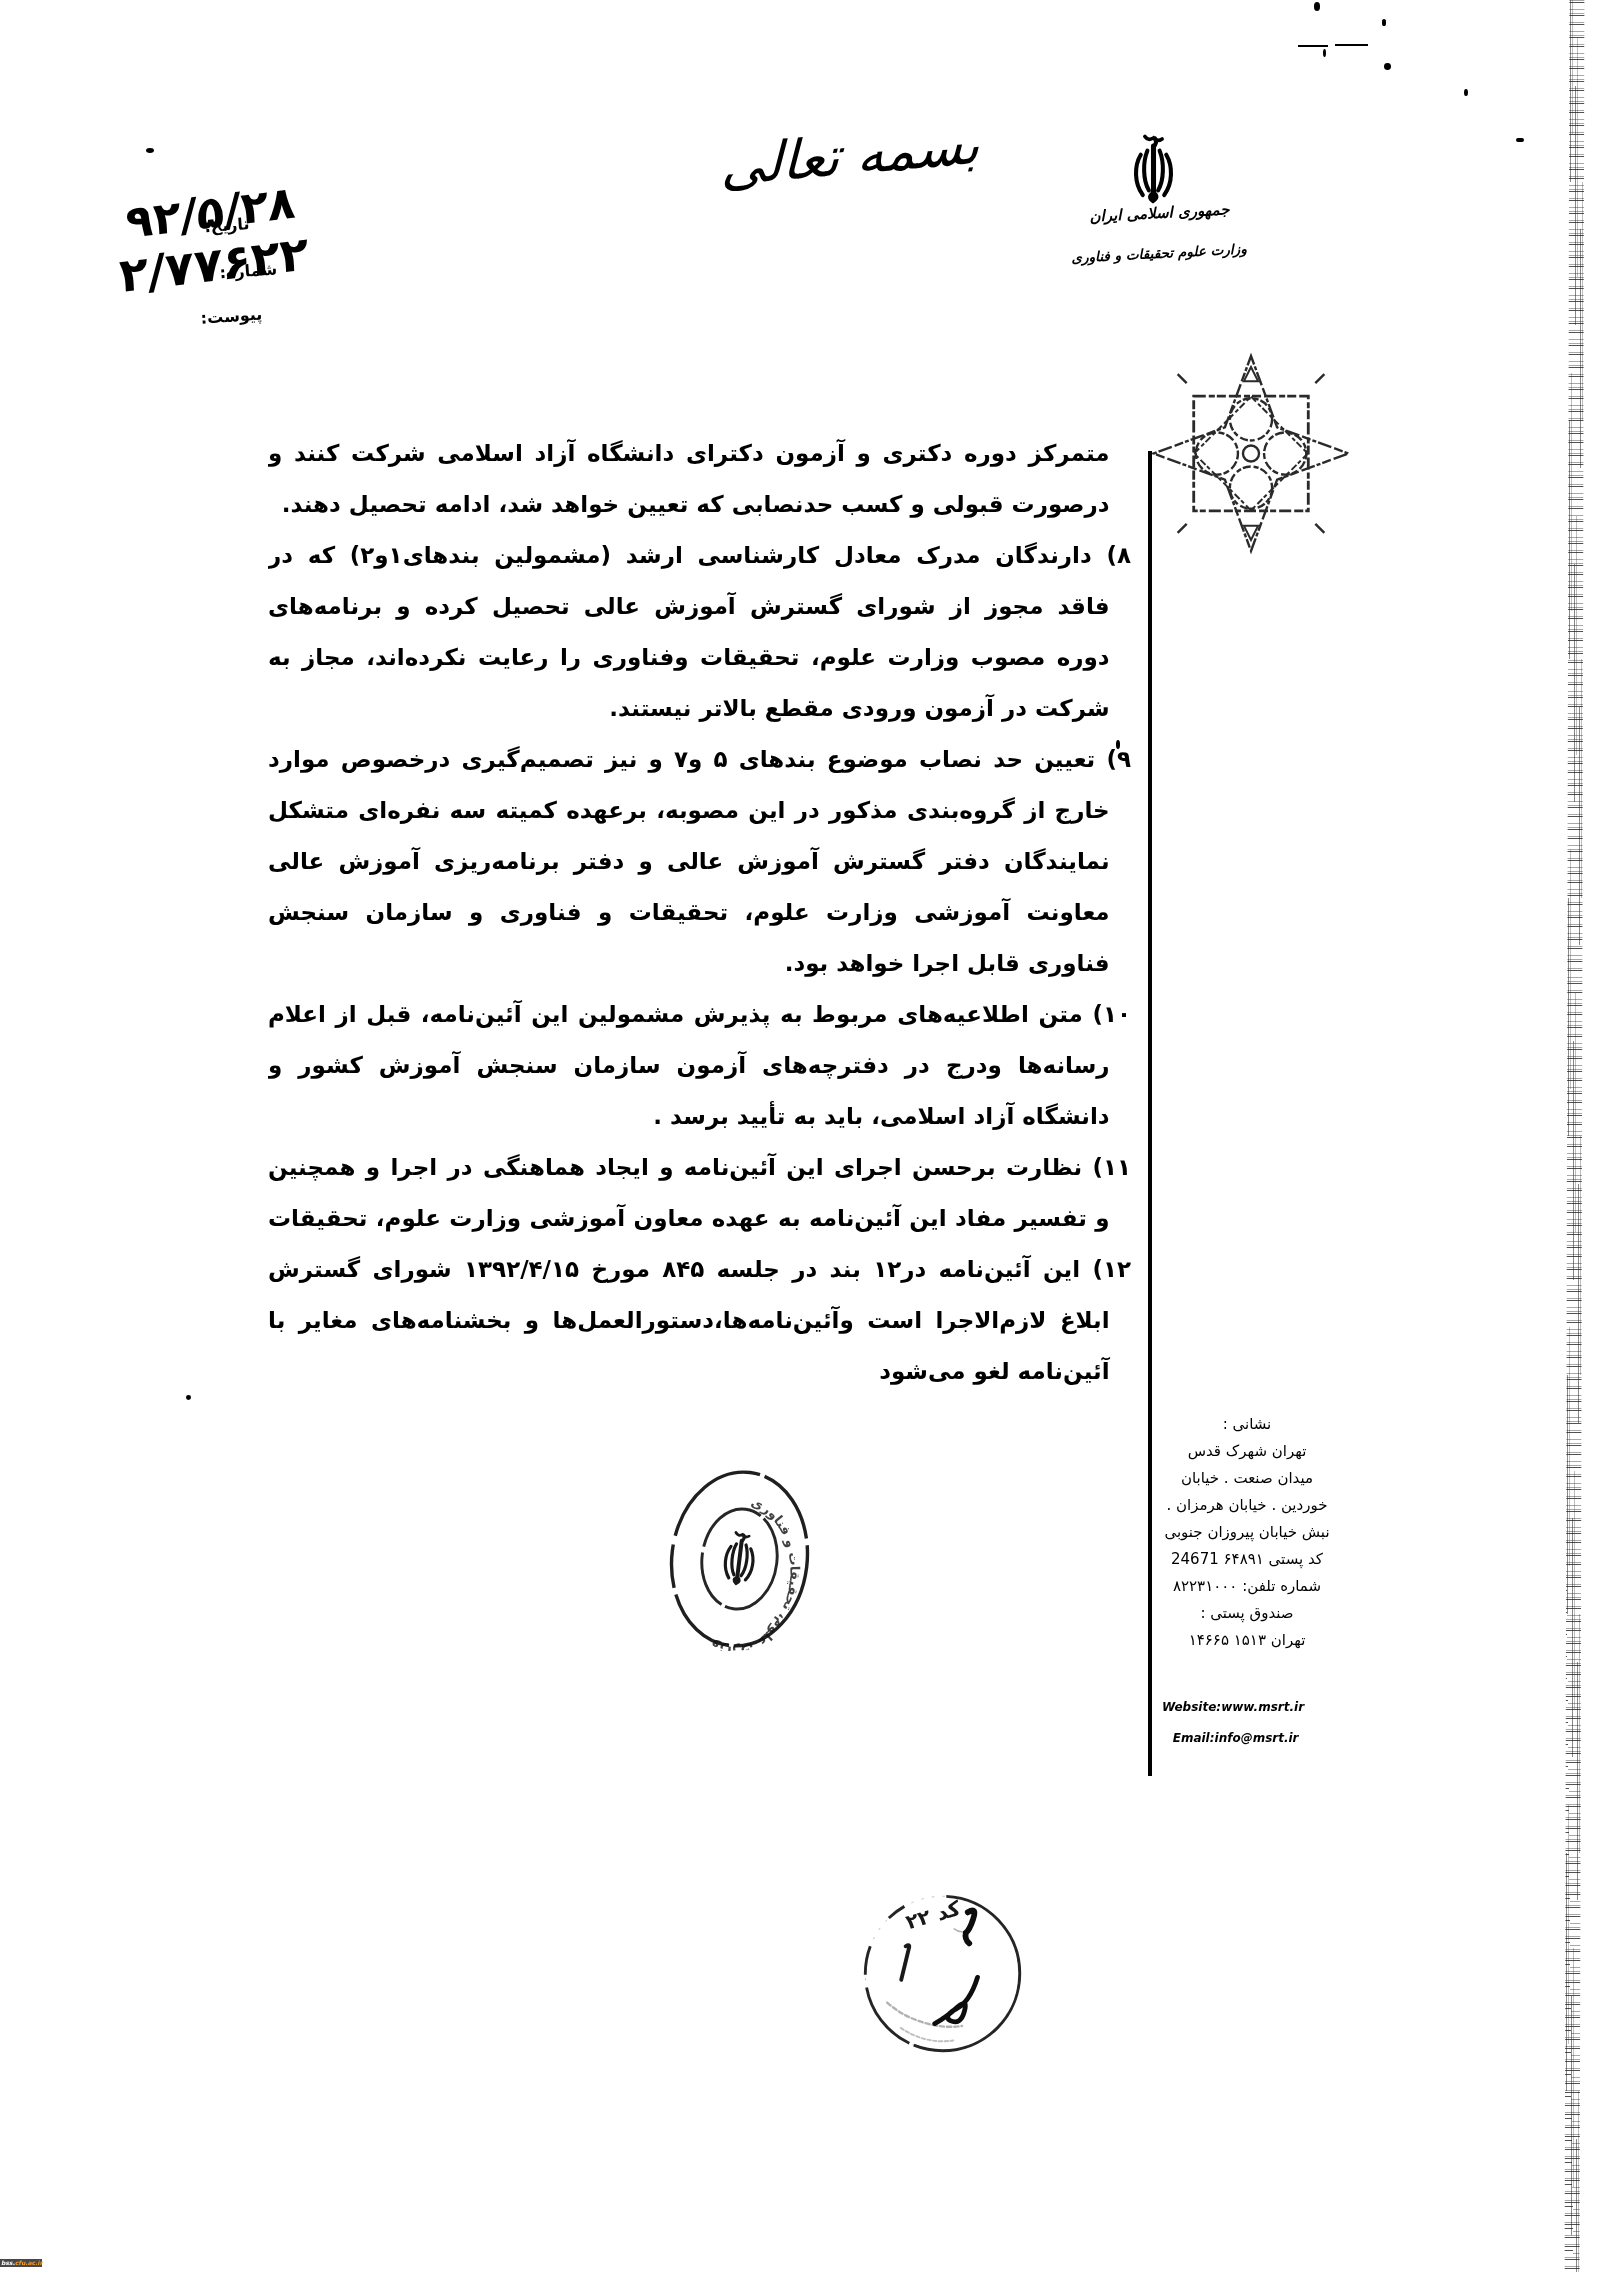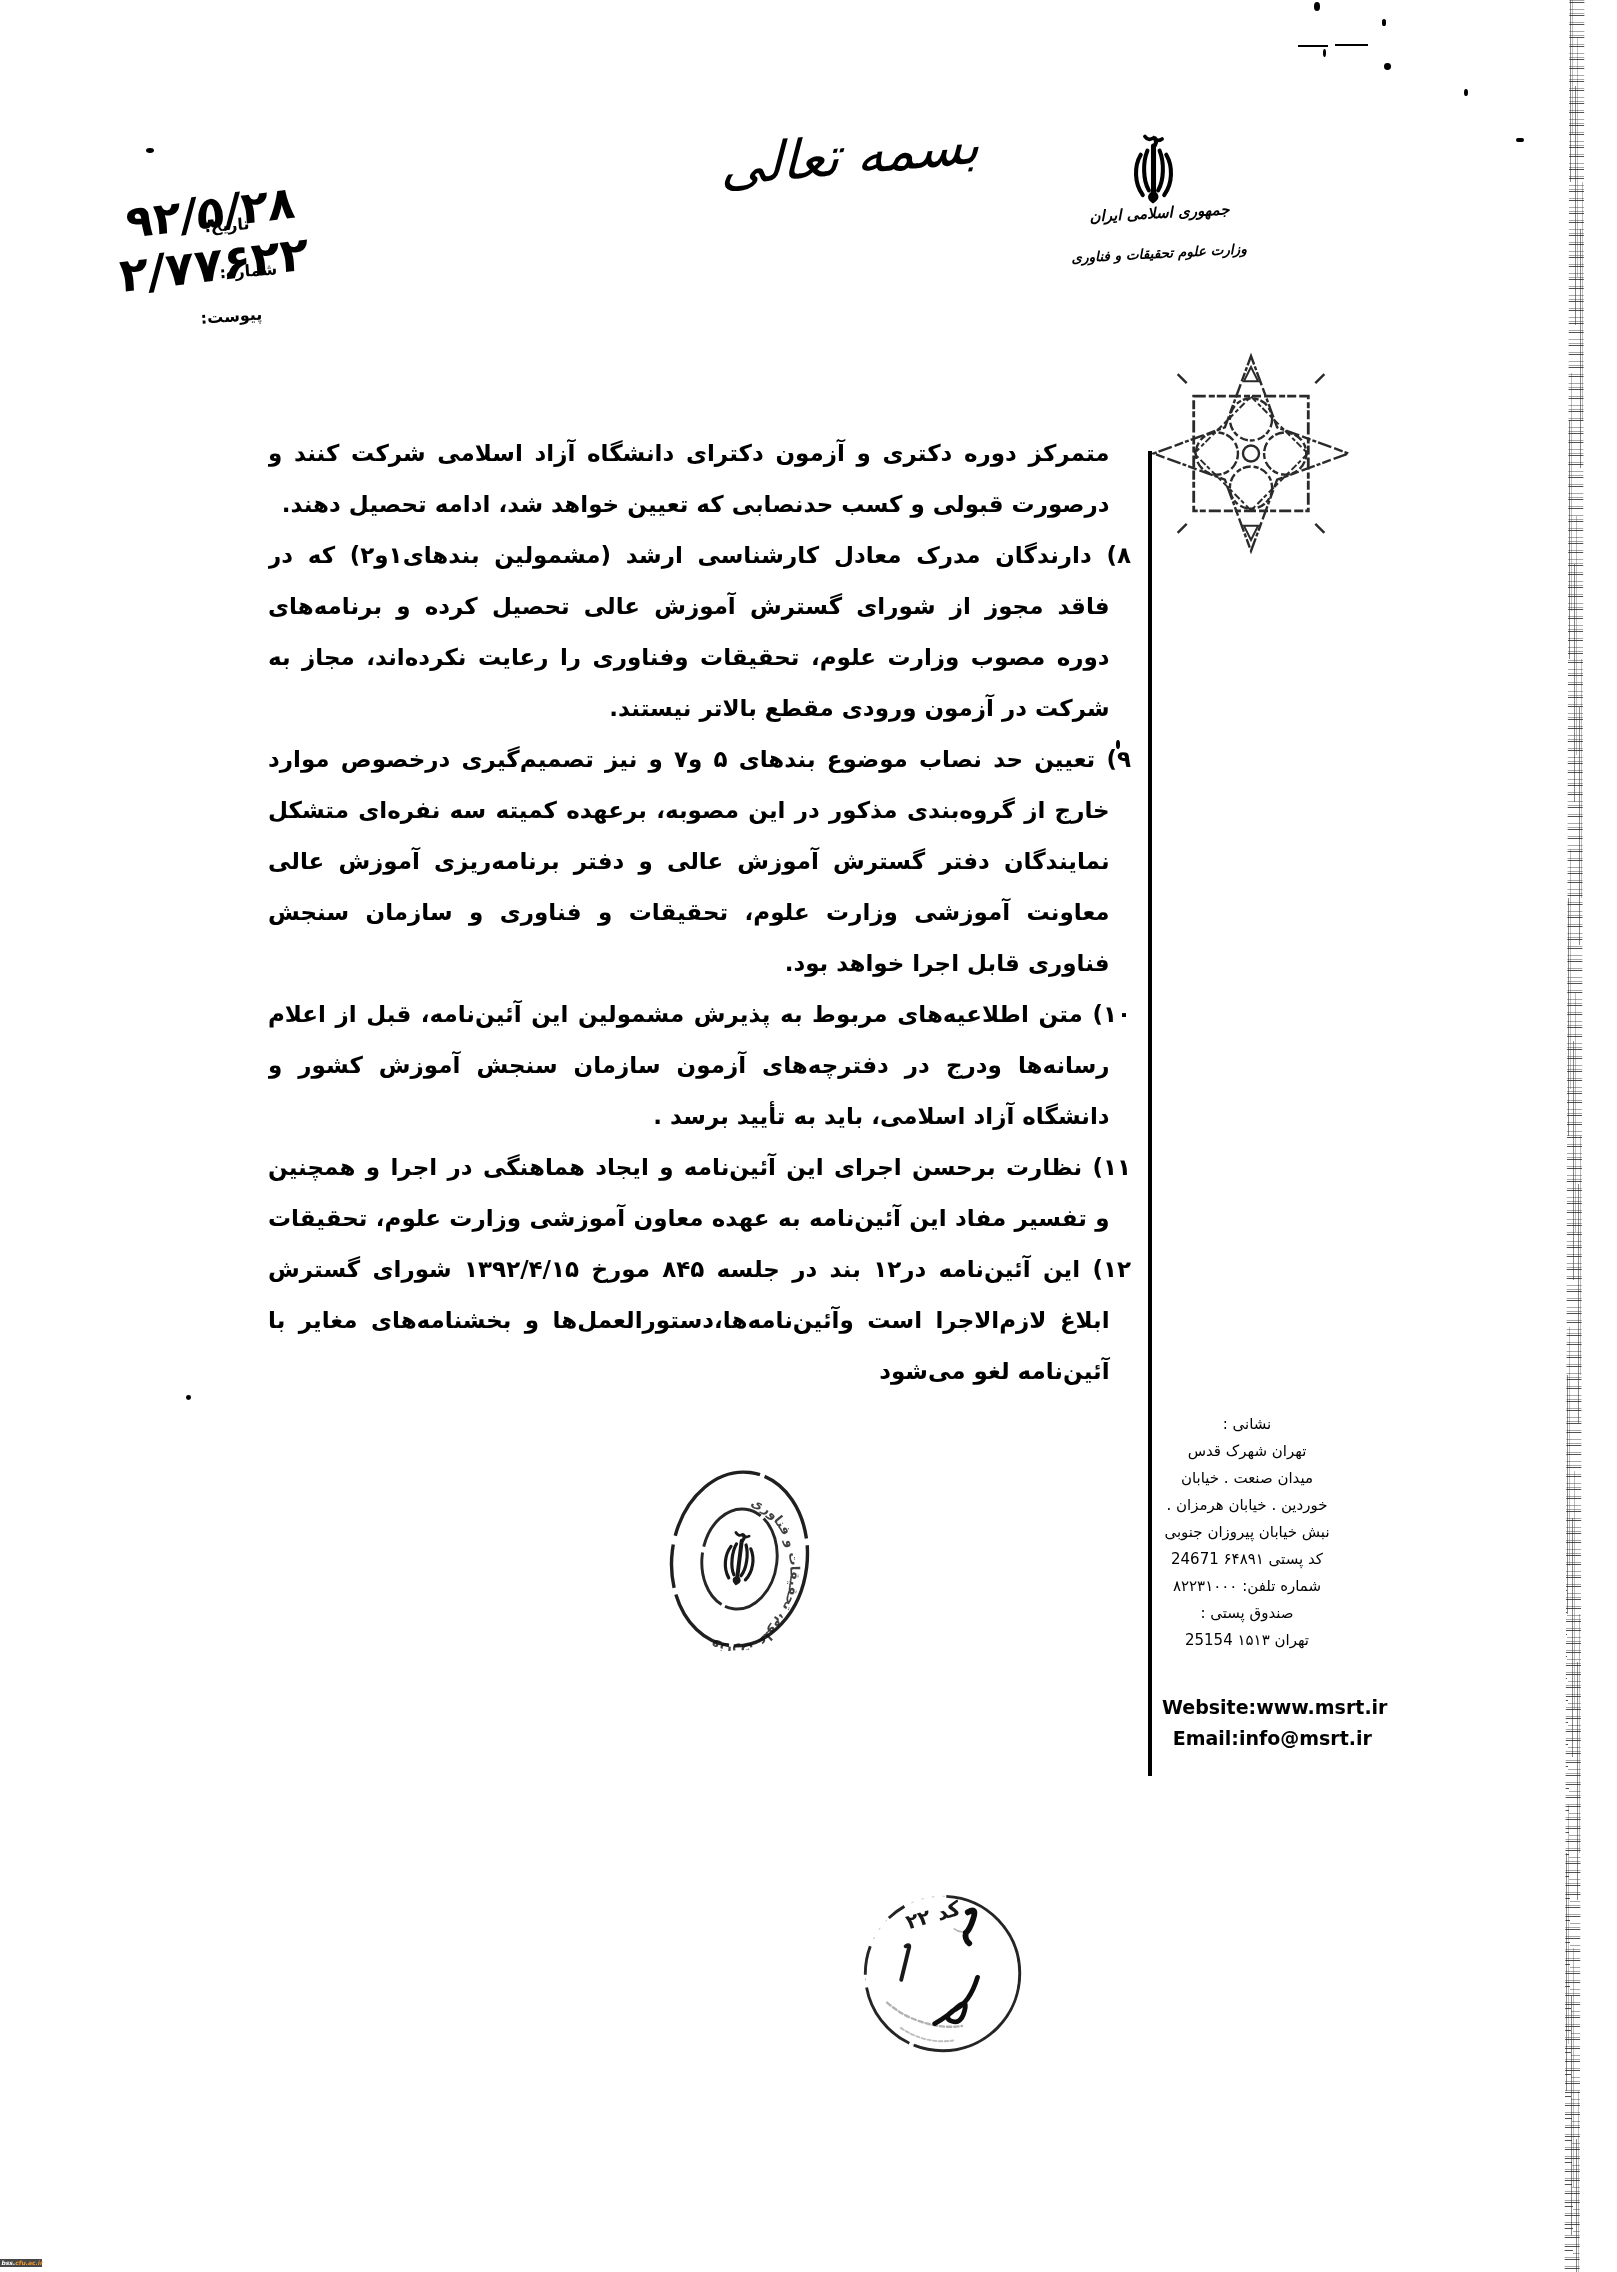--- a/index.html
+++ b/index.html
@@ -42,21 +42,21 @@
   .main-col { left:268px; top:428px; width:863px; direction:rtl; }
   .bl { height:51px; line-height:51px; font-size:23px; font-weight:bold; overflow:hidden; }
   .bl.j { text-align:justify; text-align-last:justify; }
   .bl.r { text-align:right; }
   .bl.ind { padding-right:21.4px; }
 
   
   .addr { left:1158px; top:1411px; width:178px; direction:rtl; }
   .addr-line { height:27px; line-height:27px; font-size:15px; font-weight:normal; text-align:center; white-space:nowrap; }
   .links { left:1162px; top:1692px; width:165px; }
-  .link-line { height:31px; line-height:31px; font-size:19px; font-weight:bold; white-space:nowrap; }
+  .link-line { height:31px; line-height:31px; font-size:12px; font-weight:bold; font-style:italic; white-space:nowrap; }
   .link-line.email { padding-left:10.7px; }
 
   
   .seal-mid    { left:666px; top:1467px; width:147px; height:184px; }
   .stamp-bottom{ left:859px; top:1882px; width:169px; height:184px; }
 
   
   .watermark { left:0; top:2259px; width:40px; height:8.3px; background:#474747;
                font-size:6px; font-weight:bold; font-style:italic; line-height:8.3px; padding-left:1.5px; }
   .wm-prefix { color:#ffffff; }
@@ -155,21 +155,21 @@
 
 <div class="abs addr">
   <div class="addr-line">نشانی :</div>
   <div class="addr-line">تهران   شهرک قدس</div>
   <div class="addr-line">میدان صنعت . خیابان</div>
   <div class="addr-line">خوردین . خیابان هرمزان .</div>
   <div class="addr-line">نبش خیابان پیروزان جنوبی</div>
   <div class="addr-line">کد پستی ۶۴۸۹۱ 24671</div>
   <div class="addr-line">شماره تلفن: ۸۲۲۳۱۰۰۰</div>
   <div class="addr-line">صندوق پستی :</div>
-  <div class="addr-line">تهران ۱۵۱۳ 25154</div>
+  <div class="addr-line">تهران ۱۵۱۳ ۱۴۶۶۵</div>
 </div>
 <div class="abs links">
   <div class="link-line">Website:www.msrt.ir</div>
   <div class="link-line email">Email:info@msrt.ir</div>
 </div>
 
 <svg class="abs seal-mid" viewBox="0 0 302 378">
   <g transform="rotate(7 151 189)">
     <ellipse cx="151" cy="189" rx="139" ry="179" fill="none" stroke="#000" stroke-width="7" stroke-dasharray="240 10 160 14 90 18" opacity="0.88"></ellipse>
     <ellipse cx="151" cy="189" rx="77" ry="103" fill="none" stroke="#000" stroke-width="6" stroke-dasharray="160 8 120 12" opacity="0.85"></ellipse>

